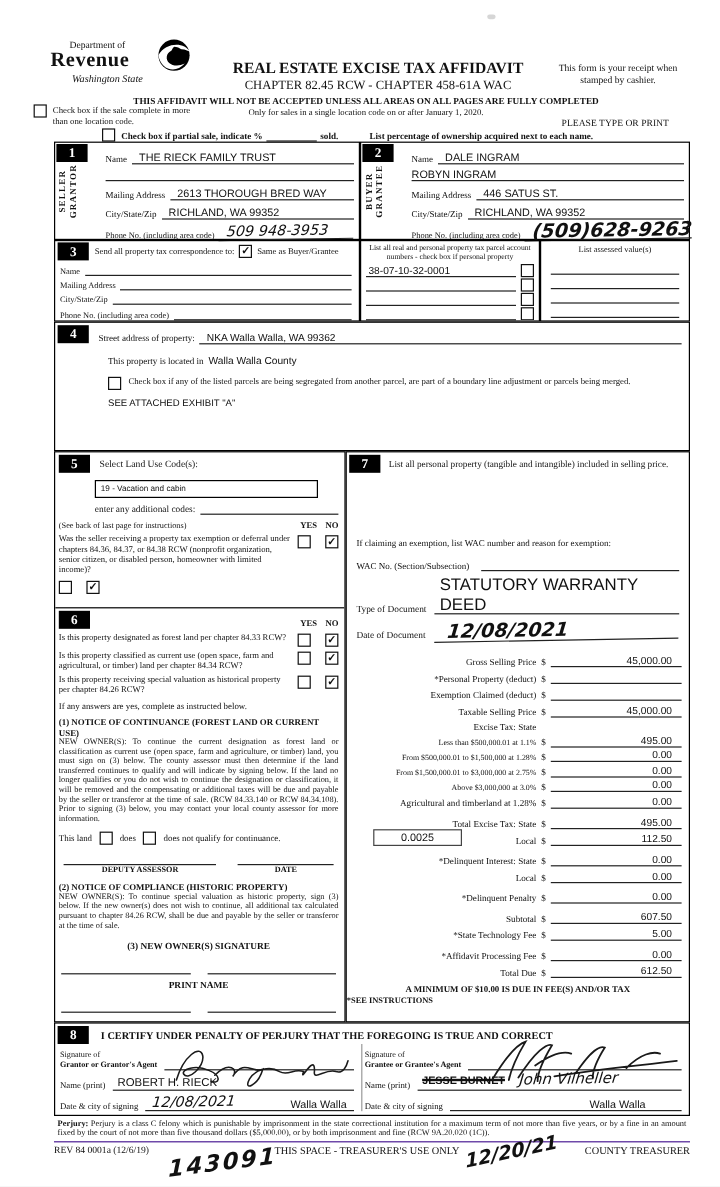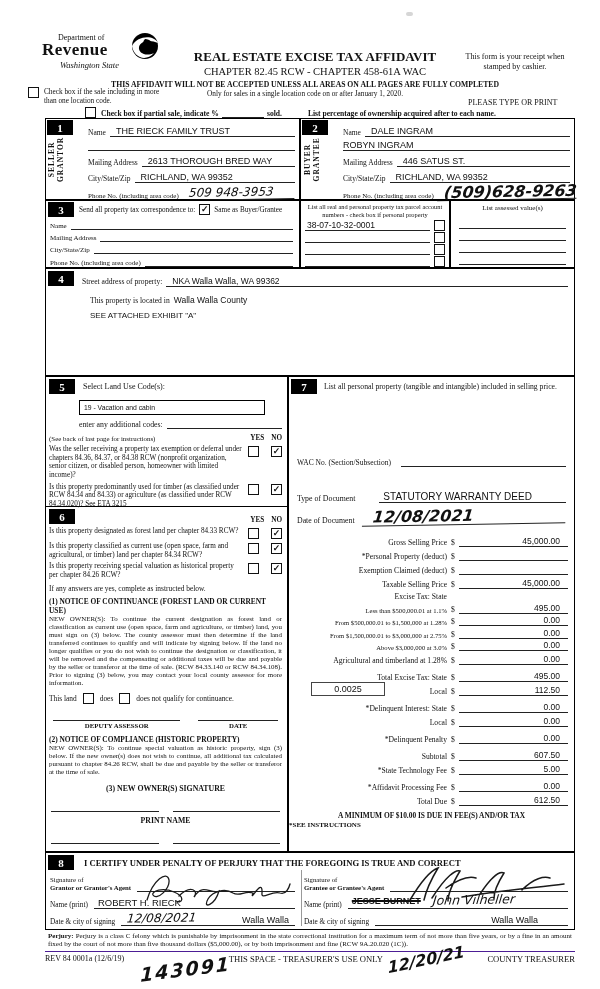--- a/index.html
+++ b/index.html
@@ -60,31 +60,31 @@
     <div style="font-size:10.5px;margin-top:1px;">CHAPTER 82.45 RCW - CHAPTER 458-61A WAC</div>
   </div>
 
   <div class="abs" style="left:455px;top:52px;width:120px;text-align:center;font-size:8px;line-height:1.25;">This form is your receipt when stamped by cashier.</div>
 
   <div class="abs b" style="left:55px;top:80px;width:500px;text-align:center;font-size:7.7px;">THIS AFFIDAVIT WILL NOT BE ACCEPTED UNLESS ALL AREAS ON ALL PAGES ARE FULLY COMPLETED</div>
   <div class="abs" style="left:150px;top:89px;width:310px;text-align:center;font-size:7.3px;">Only for sales in a single location code on or after January 1, 2020.</div>
 
   <div class="abs" style="left:28px;top:87px;width:140px;display:flex;gap:5px;">
     <span class="cb"></span>
-    <span style="font-size:7.3px;line-height:1.25;">Check box if the sale including in more than one location code.</span>
+    <span style="font-size:7.3px;line-height:1.25;">Check box if the sale complete in more than one location code.</span>
   </div>
 
   <div class="abs" style="left:468px;top:98px;font-size:8px;">PLEASE TYPE OR PRINT</div>
 
   <div class="abs" style="left:85px;top:107px;width:490px;display:flex;align-items:flex-end;font-size:7.6px;">
     <span class="cb" style="margin-right:5px;"></span>
     <span class="b">Check box if partial sale, indicate %</span>
     <span class="fl" style="width:42px;margin:0 3px;"></span>
     <span class="b">sold.</span>
-    <span class="b" style="margin-left:26px;">List percentage of ownership acquired after to each name.</span>
+    <span class="b" style="margin-left:26px;">List percentage of ownership acquired next to each name.</span>
   </div>
 
   <div class="abs box" style="left:45px;top:118px;width:255px;height:82px;">
     <div class="numbox abs" style="left:1px;top:1px;">1</div>
     <div class="vlabel">
       <span><span>SELLER</span><br><span>GRANTOR</span></span>
     </div>
     <div style="margin-left:42px;padding:2px 4px 0 0;">
       <div class="frow" style="height:16px;">
           <span class="lab">Name</span>
@@ -206,20 +206,24 @@
   <div class="abs box" style="left:45px;top:268px;width:530px;height:108px;">
     <div style="display:flex;align-items:flex-end;padding:2px 6px 0 2px;">
       <div class="numbox" style="margin-bottom:1px;">4</div>
       <span style="font-size:7.6px;margin:0 4px 1px 8px;white-space:nowrap;">Street address of property:</span>
       <span class="val sans fl" style="flex:1;font-size:8.5px;padding-left:6px;">NKA Walla Walla, WA  99362</span>
     </div>
     <div style="display:flex;align-items:flex-end;margin:8px 6px 0 44px;">
       <span style="font-size:7.6px;margin-right:4px;">This property is located in</span>
       <span class="sans" style="font-size:8.5px;">Walla Walla County</span>
     </div>
+    <div style="display:flex;gap:6px;margin:9px 6px 0 44px;align-items:flex-start;">
+      <span class="cb"></span>
+      <span style="font-size:7.3px;line-height:1.2;">Check box if any of the listed parcels are being segregated from another parcel, are part of a boundary line adjustment or parcels being merged.</span>
+    </div>
     <div class="sans" style="font-size:8px;margin:6px 6px 0 44px;">SEE ATTACHED EXHIBIT "A"</div>
   </div>
 
   <div class="abs box" style="left:45px;top:376px;width:243px;height:476px;overflow:hidden;">
 
     <div style="border-bottom:1px solid #000;height:130px;box-sizing:border-box;padding:2px 5px 0 3px;">
       <div style="display:flex;align-items:center;">
         <div class="numbox">5</div>
         <span style="font-size:8px;margin-left:8px;">Select Land Use Code(s):</span>
       </div>
@@ -236,21 +240,20 @@
           </span>
       </div>
       <div class="qrow">
         <span class="qtxt">Was the seller receiving a property tax exemption or deferral under chapters 84.36, 84.37, or 84.38 RCW (nonprofit organization, senior citizen, or disabled person, homeowner with limited income)?</span>
         <span class="qboxes">
             <span class="cb"></span>
             <span class="cb checked">✓</span>
           </span>
       </div>
       <div class="qrow">
-        <span class="qtxt">Is this property predominantly used for timber (as classified under RCW 84.34 and 84.33) or agriculture (as classified under RCW 84.34.020)? See ETA 3215</span>
         <span class="qboxes">
             <span class="cb"></span>
             <span class="cb checked">✓</span>
           </span>
       </div>
     </div>
 
     <div style="padding:2px 5px 0 3px;">
       <div style="display:flex;justify-content:space-between;align-items:flex-end;">
         <div class="numbox">6</div>
@@ -310,28 +313,29 @@
   </div>
 
   <div class="abs box" style="left:288px;top:376px;width:287px;height:476px;overflow:hidden;">
     <div style="display:flex;align-items:center;padding:2px 4px 0 2px;">
       <div class="numbox">7</div>
       <span style="font-size:7.7px;margin-left:7px;">List all personal property (tangible and intangible) included in selling price.</span>
     </div>
 
     <div style="height:54px;"></div>
 
+    <div style="font-size:7.5px;padding:0 8px;">If claiming an exemption, list WAC number and reason for exemption:</div>
     <div style="display:flex;align-items:flex-end;margin:6px 8px 0;height:13px;">
       <span style="font-size:7.5px;white-space:nowrap;">WAC No. (Section/Subsection)</span>
       <span class="fl" style="flex:1;margin-left:10px;"></span>
     </div>
 
     <div style="display:flex;align-items:flex-end;margin:22px 8px 0;height:14px;">
       <span style="font-size:7.8px;white-space:nowrap;">Type of Document</span>
-      <span class="fl sans" style="flex:1;margin-left:24px;font-size:10px;padding-left:4px;">STATUTORY WARRANTY DEED</span>
+      <span class="fl sans" style="flex:1;margin-left:7px;font-size:14px;padding-left:4px;">STATUTORY WARRANTY DEED</span>
     </div>
     <div style="display:flex;align-items:flex-end;margin:2px 8px 0;height:20px;">
       <span style="font-size:7.8px;white-space:nowrap;">Date of Document</span>
       <span class="fl hw b" style="flex:1;margin-left:8px;font-size:16px;line-height:17px;padding-left:10px;">12/08/2021</span>
     </div>
 
     <div style="margin:8px 2px 0 0;">
       <div class="mrow">
           <span class="mlab">Gross Selling Price</span>
           <span class="dol">$</span>

